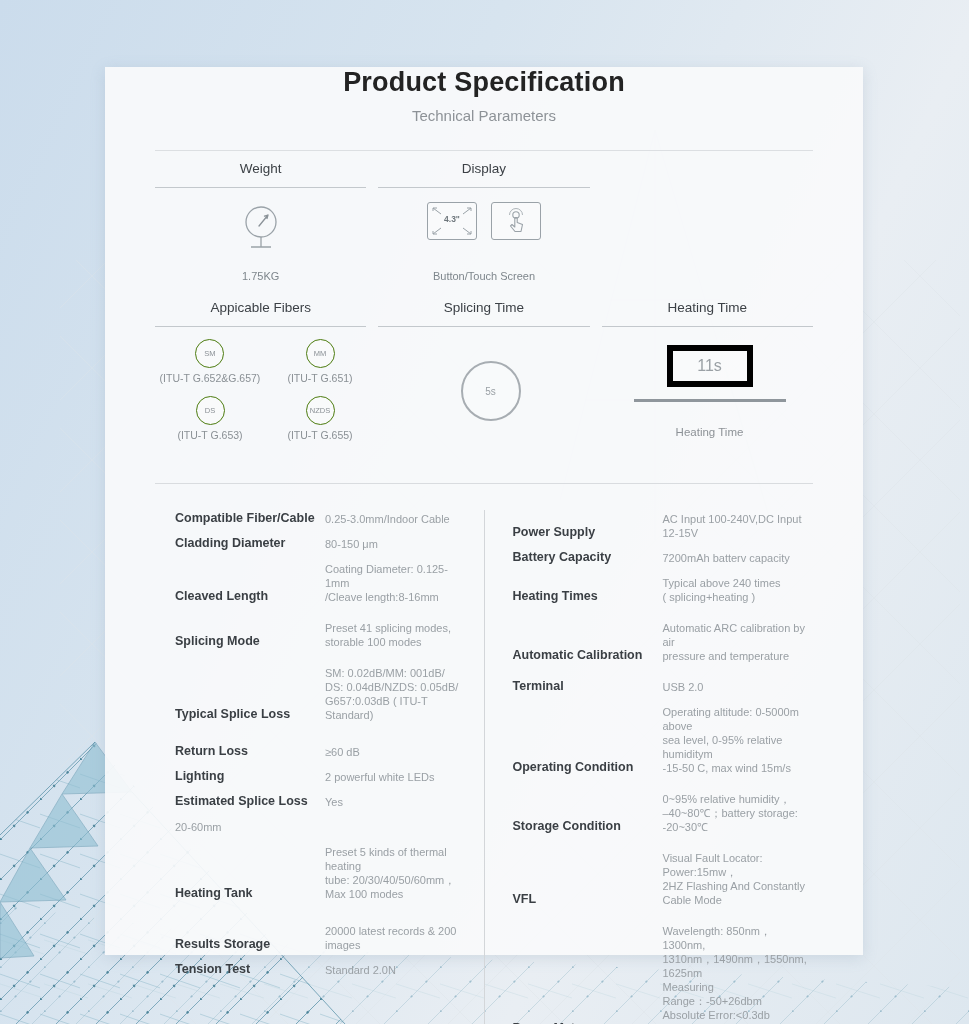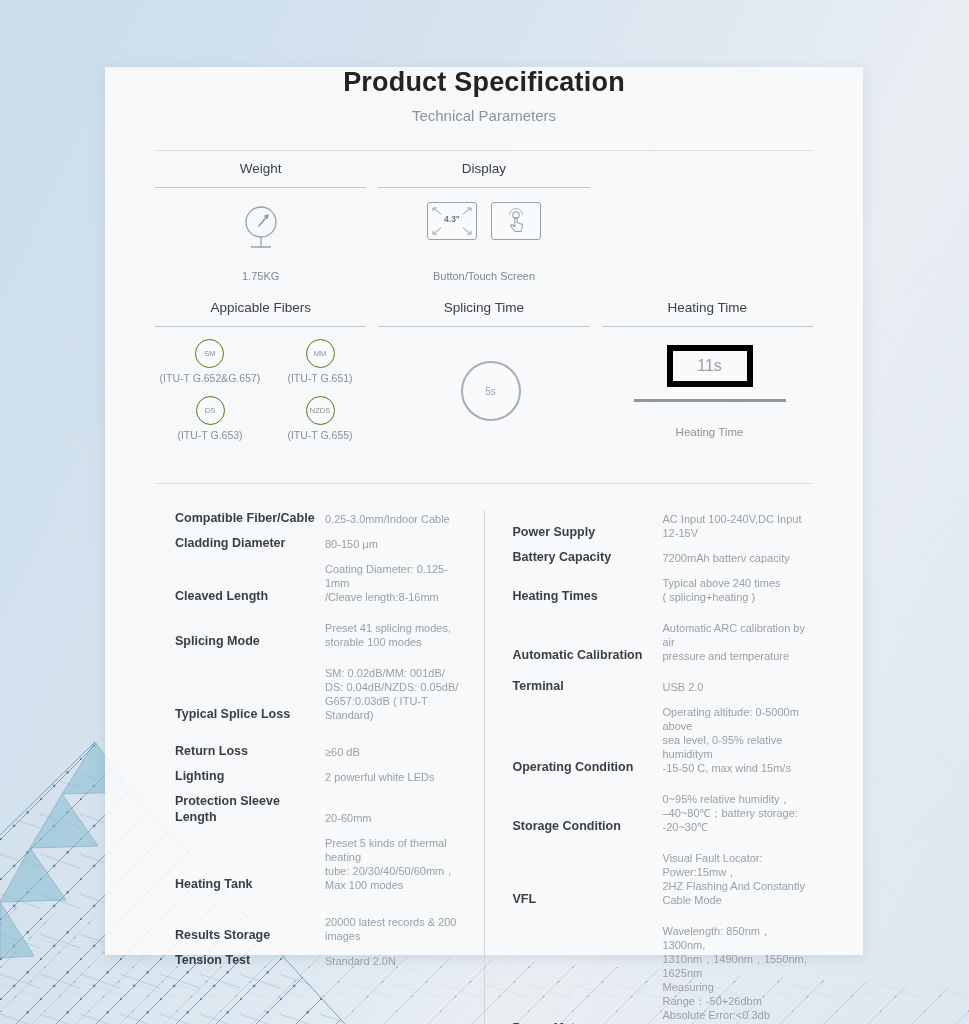--- a/index.html
+++ b/index.html
@@ -216,21 +216,24 @@
           </div>
         <div class="spec-row">
             <div class="spec-label">Return Loss</div>
             <div class="spec-value">≥60 dB</div>
           </div>
         <div class="spec-row">
             <div class="spec-label">Lighting</div>
             <div class="spec-value">2 powerful white LEDs</div>
           </div>
         <div class="spec-row">
-            <div class="spec-label">Protection Sleeve Length</div>
+            <div class="spec-label">Estimated Splice Loss</div>
+            <div class="spec-value">Yes</div>
+          </div>
+        <div class="spec-row">
             <div class="spec-value">20-60mm</div>
           </div>
         <div class="spec-row mb3">
             <div class="spec-label">Heating Tank</div>
             <div class="spec-value">Preset 5 kinds of thermal heating
 tube: 20/30/40/50/60mm，
 Max 100 modes</div>
           </div>
         <div class="spec-row">
             <div class="spec-label">Results Storage</div>

